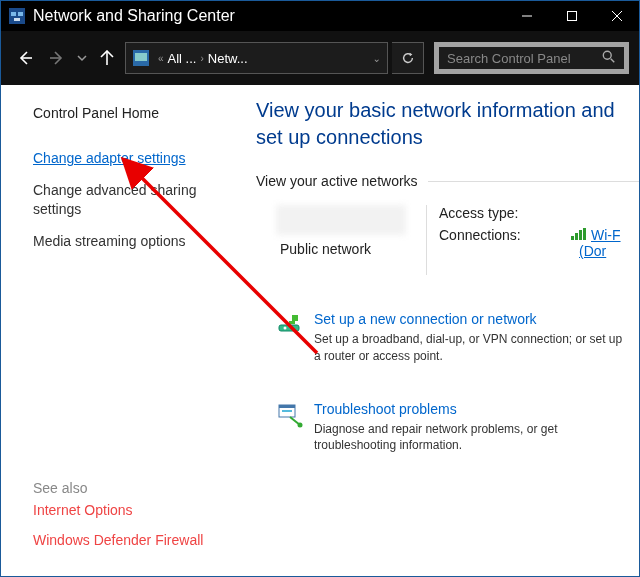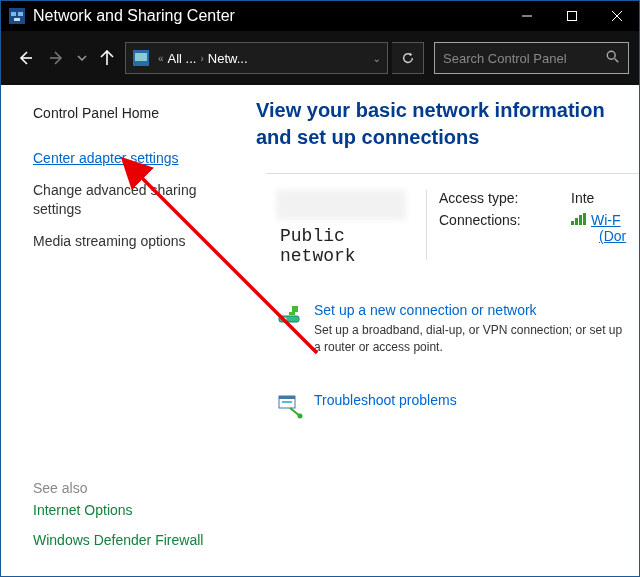--- a/index.html
+++ b/index.html
@@ -58,21 +58,21 @@
   .refresh-btn {
     width: 32px; height: 32px;
     border: 1px solid #555;
     border-left: none;
     background: #1c1c1c;
     display: flex; align-items: center; justify-content: center;
     color: #ccc;
   }
   .searchbox {
     width: 195px; height: 32px;
-    border: 1px solid #a3a3a3;
+    border: 5px solid #a3a3a3;
     background: #1c1c1c;
     display: flex; align-items: center;
     padding: 0 8px;
     margin-left: 6px;
     color: #888;
     font-size: 13px;
   }
   .searchbox .search-icon { margin-left: auto; }
   
   .body {
@@ -102,31 +102,31 @@
     cursor: pointer;
   }
   .sidebar .task {
     color: #333;
     margin-bottom: 12px;
     line-height: 1.4;
     cursor: pointer;
   }
   .sidebar-spacer { flex: 1; }
   .see-also-head { color: #888; font-size: 14px; margin-bottom: 6px; }
-  .see-also-link { color: #15803d; margin-bottom: 14px; cursor: pointer; }
+  .see-also-link { color: #ef4444; margin-bottom: 14px; cursor: pointer; }
   
   .main {
     flex: 1;
     padding: 12px 0 0 0;
     overflow: hidden;
   }
   .main h1 {
     color: #003b8e;
     font-size: 20px;
-    font-weight: 700;
+    font-weight: 400;
     line-height: 1.35;
     margin-bottom: 22px;
   }
   .section-header {
     display: flex; align-items: center;
     font-size: 14px;
     color: #222;
     margin-bottom: 16px;
     padding-right: 0;
   }
@@ -140,21 +140,21 @@
   .net-left {
     width: 170px;
     padding-left: 20px;
   }
   .net-name-box {
     width: 130px; height: 30px;
     background: #f2f2f2;
     filter: blur(3px);
     margin-bottom: 6px;
   }
-  .net-type { font-size: 18px; color: #222; padding-left: 4px; font-family: Liberation Mono, monospace; }
+  .net-type { font-size: 14px; color: #222; padding-left: 4px; }
   .net-sep {
     width: 1px; background: #ddd; height: 70px;
     margin: 0 12px 0 0;
   }
   .net-right {
     flex: 1;
     font-size: 14px;
   }
   .net-row { display: flex; margin-bottom: 6px; gap: 32px; }
   .net-label { width: 100px; color: #222; }
@@ -287,52 +287,52 @@
             <circle cx="6" cy="6" r="4.5" fill="none" stroke="#aaa" stroke-width="1.6"></circle>
             <line x1="10" y1="10" x2="14" y2="14" stroke="#aaa" stroke-width="1.6"></line>
           </svg>
       </span>
     </div>
   </div>
 
   <div class="body">
     <div class="sidebar">
       <div class="cp-home">Control Panel Home</div>
-      <div class="task-link">Center adapter settings</div>
+      <div class="task-link">Change adapter settings</div>
       <div class="task">Change advanced sharing settings</div>
       <div class="task">Media streaming options</div>
       <div class="sidebar-spacer"></div>
       <div class="see-also-head">See also</div>
       <div class="see-also-link">Internet Options</div>
       <div class="see-also-link">Windows Defender Firewall</div>
     </div>
 
     <div class="main">
       <h1>View your basic network information and set up connections</h1>
 
       <div class="section-header">
+        <span>View your active networks</span>
         <div class="rule"></div>
       </div>
 
       <div class="active-net">
         <div class="net-left">
           <div class="net-name-box"></div>
           <div class="net-type">Public network</div>
         </div>
         <div class="net-sep"></div>
         <div class="net-right">
           <div class="net-row">
             <div class="net-label">Access type:</div>
-            <div class="net-value">Inte</div>
           </div>
           <div class="net-row">
             <div class="net-label">Connections:</div>
             <div class="net-value">
               <span class="wifi-bars"><span></span><span></span><span></span><span></span></span><span class="net-link">Wi-F</span><br>
-              <span class="net-link" style="margin-left:28px">(Dor</span>
+              <span class="net-link" style="margin-left:8px">(Dor</span>
             </div>
           </div>
         </div>
       </div>
 
 
       <div class="settings-item">
         <svg class="settings-icon" viewBox="0 0 28 28">
           <rect x="3" y="14" width="20" height="6" rx="2" fill="#3b8"></rect>
           <rect x="3" y="14" width="20" height="6" rx="2" fill="none" stroke="#186"></rect>
@@ -349,20 +349,21 @@
       <div class="settings-item">
         <svg class="settings-icon" viewBox="0 0 28 28">
           <rect x="3" y="4" width="16" height="12" fill="#fff" stroke="#47a"></rect>
           <rect x="3" y="4" width="16" height="3" fill="#47a"></rect>
           <rect x="6" y="9" width="10" height="2" fill="#5bd"></rect>
           <path d="M14 16 L24 24" stroke="#3a3" stroke-width="2"></path>
           <circle cx="24" cy="24" r="2.5" fill="#3a3"></circle>
         </svg>
         <div class="settings-text">
           <div class="settings-title">Troubleshoot problems</div>
+          <div class="settings-desc">Diagnose and repair network problems, or get troubleshooting information.</div>
         </div>
       </div>
     </div>
   </div>
 
   <svg class="arrow-overlay" viewBox="0 0 640 577">
     <defs>
       <marker id="ah" markerWidth="9" markerHeight="9" refX="2" refY="4.5" orient="auto">
         <path d="M0 0 L9 4.5 L0 9 Z" fill="#e80000"></path>
       </marker>

